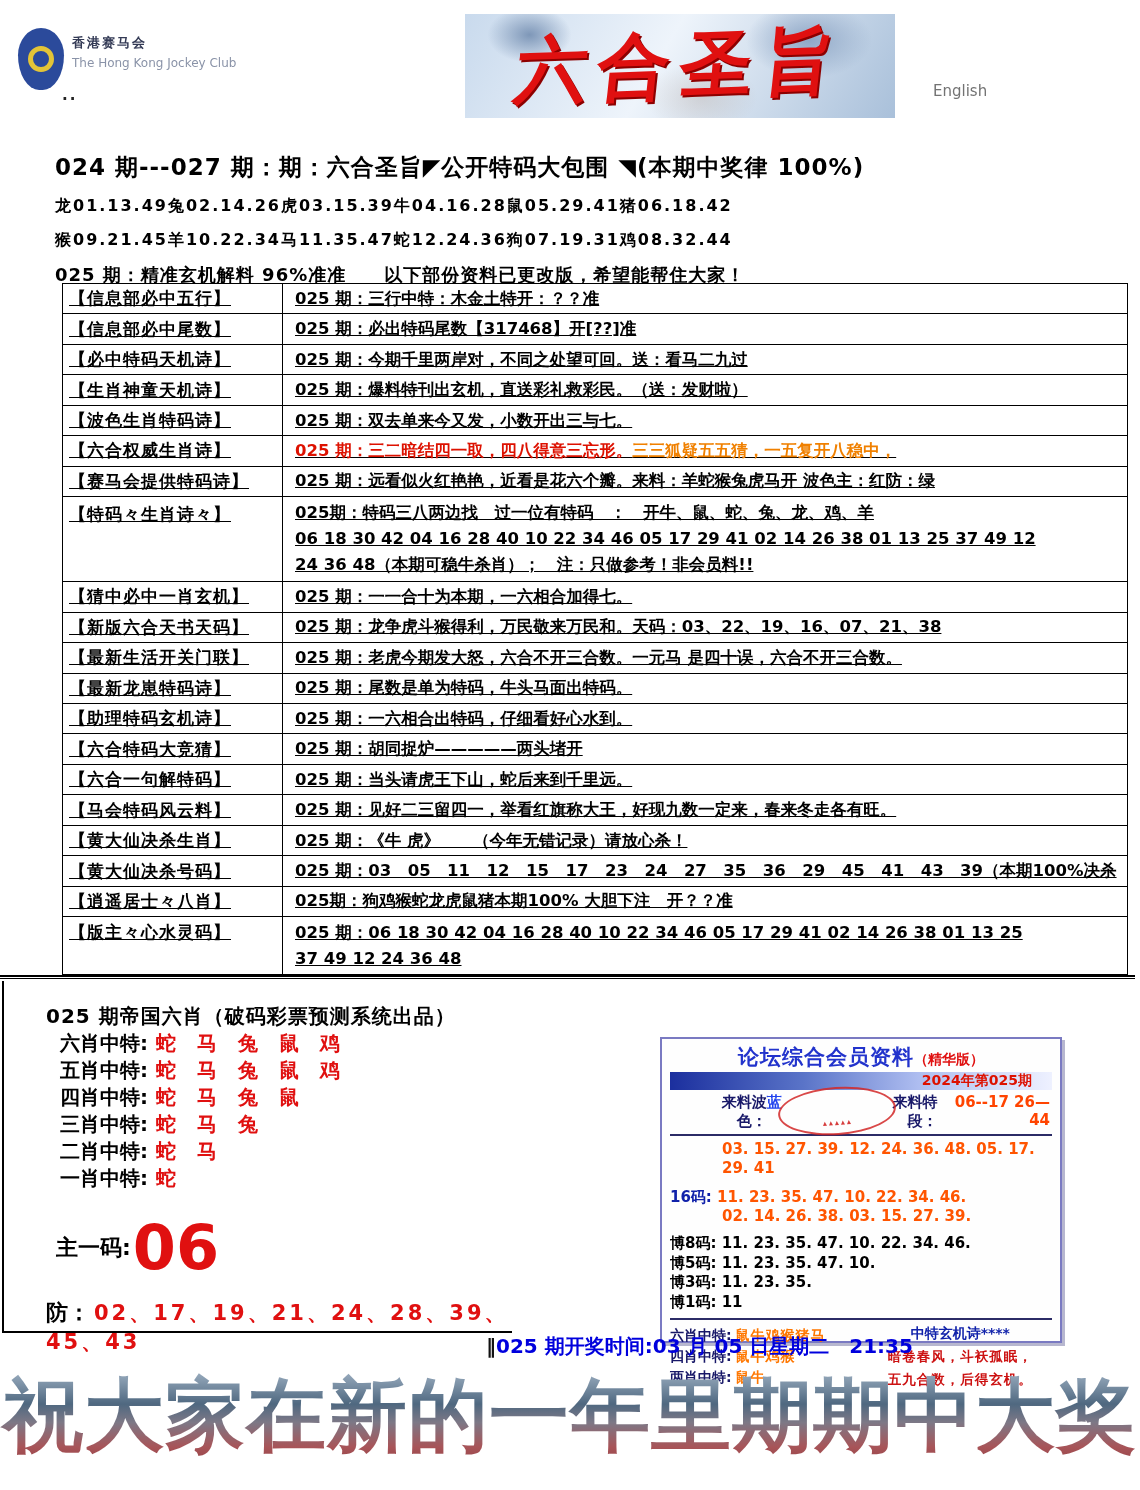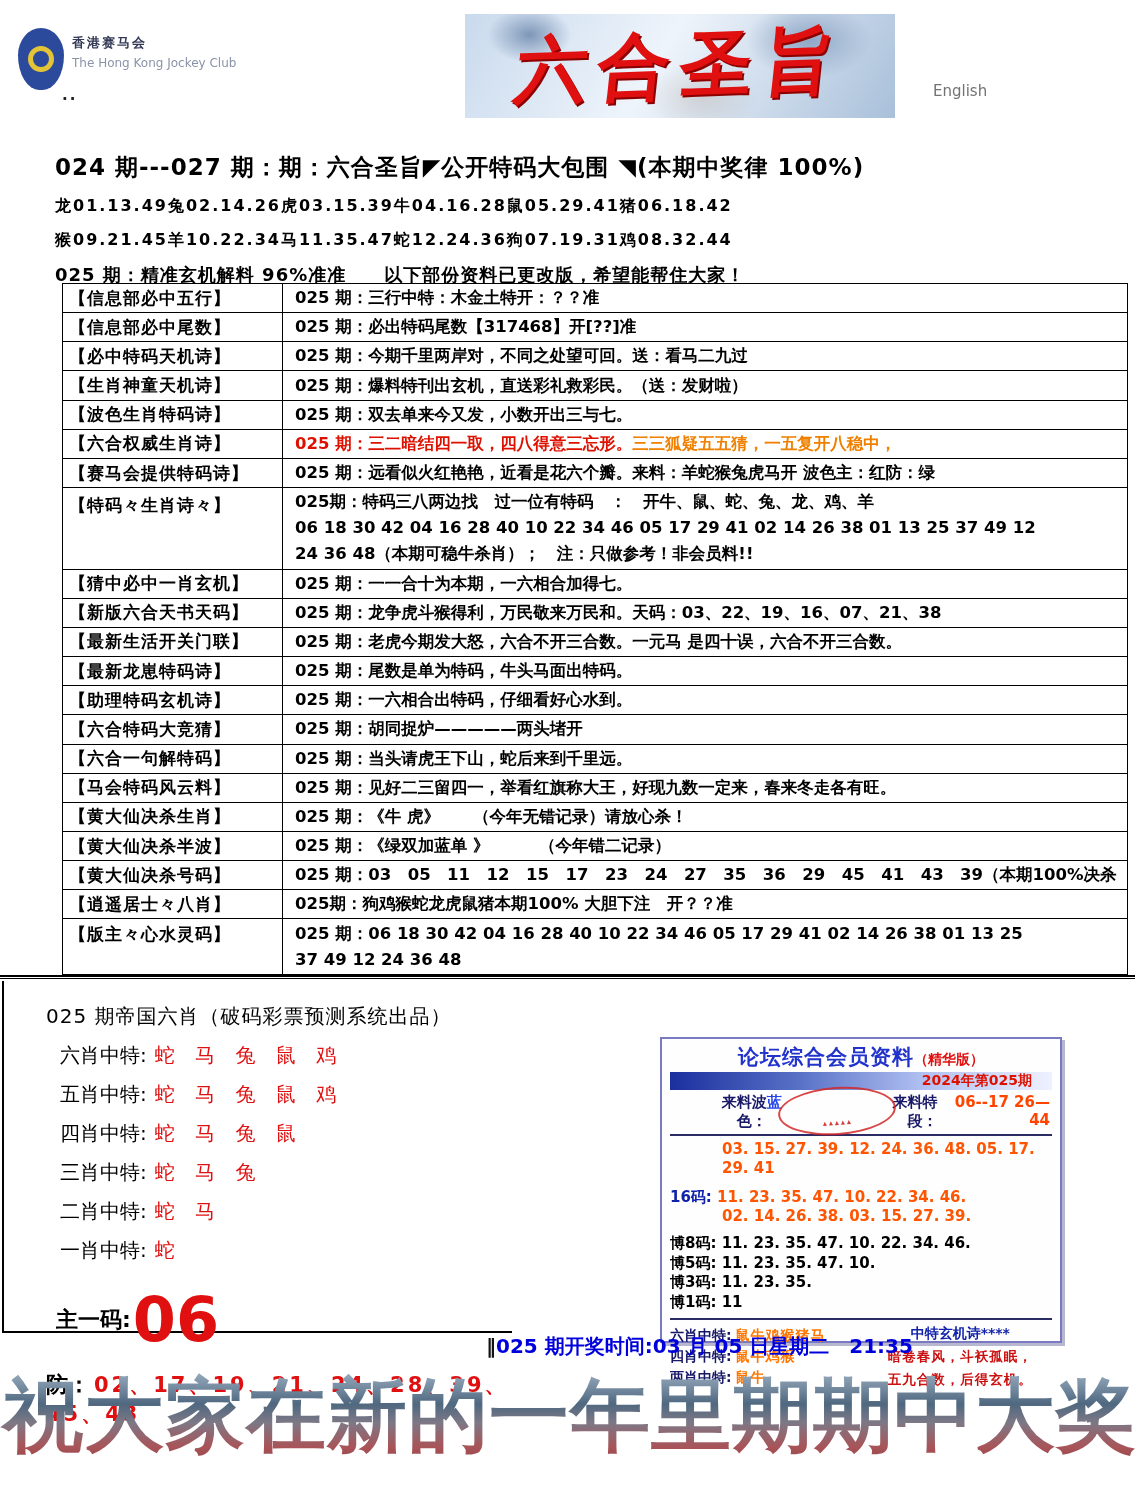--- a/index.html
+++ b/index.html
@@ -29,32 +29,32 @@
   .english { position:absolute; left:933px; top:82px; font-size:15px; color:#737373; }
   
   .intro { position:absolute; left:55px; top:152px; width:1060px; font-weight:bold; }
   .headline { font-size:23px; letter-spacing:1px; }
   .zline { font-size:16px; margin-top:13px; letter-spacing:2px; }
   .note { font-size:18px; margin-top:12px; letter-spacing:1px; }
   
   .tbl { position:absolute; left:62px; top:283px; width:1066px; height:692px;
     display:table; border-collapse:collapse; font-weight:bold; }
   .tr { display:table-row; }
-  .td { display:table-cell; border:1px solid #000; vertical-align:middle; overflow:hidden; }
+  .td { display:table-cell; border:1px solid #000; vertical-align:middle; overflow:hidden;text-decoration:underline; }
   .td.lab { width:220px; font-size:17px; padding:1px 2px 1px 6px; letter-spacing:1px; white-space:nowrap; }
   .td.con { font-size:16.5px; padding:1px 4px 1px 12px; line-height:26px; white-space:nowrap; }
   .red-text { color:#dd1100; }
   .orange-text { color:#f08000; }
   
   .bottom { position:absolute; left:0; top:975px; width:1140px; height:515px; }
   .double-rule { width:1135px; height:4px; border-top:2px solid #000; border-bottom:1px solid #000; }
   .left-box { position:absolute; left:2px; top:6px; width:510px; height:1327px; max-height:352px;
     border-left:2px solid #000; border-bottom:2px solid #000; padding:22px 0 0 42px; }
-  .empire-title { font-size:20px; font-weight:normal; letter-spacing:1px; }
-  .empire-row { margin-top:12px; font-size:20px; font-weight:normal; padding-left:14px; }
+  .empire-title { font-size:20px; font-weight:bold; letter-spacing:1px; }
+  .empire-row { margin-top:0; font-size:20px; font-weight:bold; padding-left:14px; }
   .empire-row .val { color:#e01010; letter-spacing:7px; margin-left:8px; }
   .maincode { margin-top:26px; padding-left:10px; display:flex; align-items:center; }
   .maincode .lbl { font-size:22px; font-weight:bold; }
   .maincode .big { font-size:62px; font-weight:bold; color:#e01010; margin-left:2px; line-height:60px; }
   .guard { margin-top:20px; font-size:22px; font-weight:bold; }
   .guard .nums { color:#e01010; letter-spacing:3px; margin-left:4px; font-size:21px; }
   
   .mbox { position:absolute; left:660px; top:62px; width:402px; height:306px;
     border:2px solid #7a7ac2; box-shadow:3px 3px 0 #b7b7cf; background:#fefefe; padding:4px 8px 0 8px; }
   .mbox-title { text-align:center; font-weight:bold; }
@@ -217,26 +217,20 @@
         <div>025 期：见好二三留四一，举看红旗称大王，好现九数一定来，春来冬走各有旺。</div>
       </div>
     </div>
   <div class="tr">
       <div class="td lab">【黄大仙决杀生肖】</div>
       <div class="td con">
         <div>025 期：《牛 虎》　　（今年无错记录）请放心杀！</div>
       </div>
     </div>
   <div class="tr">
-      <div class="td lab">【黄大仙决杀半波】</div>
-      <div class="td con">
-        <div>025 期：《绿双加蓝单 》　　　（今年错二记录）</div>
-      </div>
-    </div>
-  <div class="tr">
       <div class="td lab">【黄大仙决杀号码】</div>
       <div class="td con">
         <div>025 期：03　05　11　12　15　17　23　24　27　35　36　29　45　41　43　39（本期100%决杀</div>
       </div>
     </div>
   <div class="tr">
       <div class="td lab">【逍遥居士々八肖】</div>
       <div class="td con">
         <div>025期：狗鸡猴蛇龙虎鼠猪本期100% 大胆下注　开？？准</div>
       </div>

